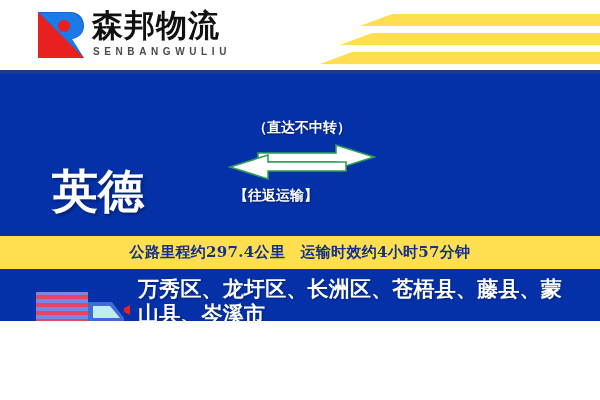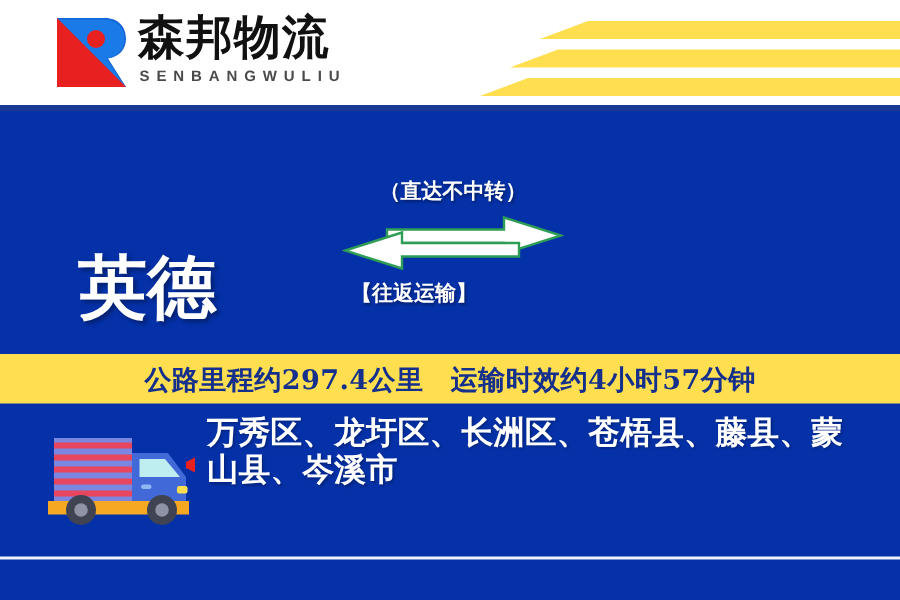--- a/index.html
+++ b/index.html
@@ -6,21 +6,21 @@
     margin: 0;
     padding: 0;
     background: #ffffff;
   }
   body {
     font-family: "Liberation Sans", "DejaVu Sans", sans-serif;
   }
   #poster {
     position: relative;
     width: 600px;
-    height: 400px;
+    height: 321px;
     overflow: hidden;
     background: #0431a8;
   }
 
   
   .header {
     position: absolute;
     left: 0; top: 0;
     width: 600px;
     height: 70px;
@@ -125,21 +125,21 @@
     width: 600px;
     height: 33px;
     background: #ffdf4f;
     display: flex;
     align-items: center;
     justify-content: center;
   }
   .banner-text {
     font-family: "DejaVu Serif", "Liberation Serif", serif;
     font-weight: bold;
-    font-size: 18px;
+    font-size: 15px;
     color: #14308c;
     white-space: pre;
     letter-spacing: .3px;
   }
 
   
   .truck {
     position: absolute;
     left: 28px; top: 284px;
     width: 102px; height: 68px;

